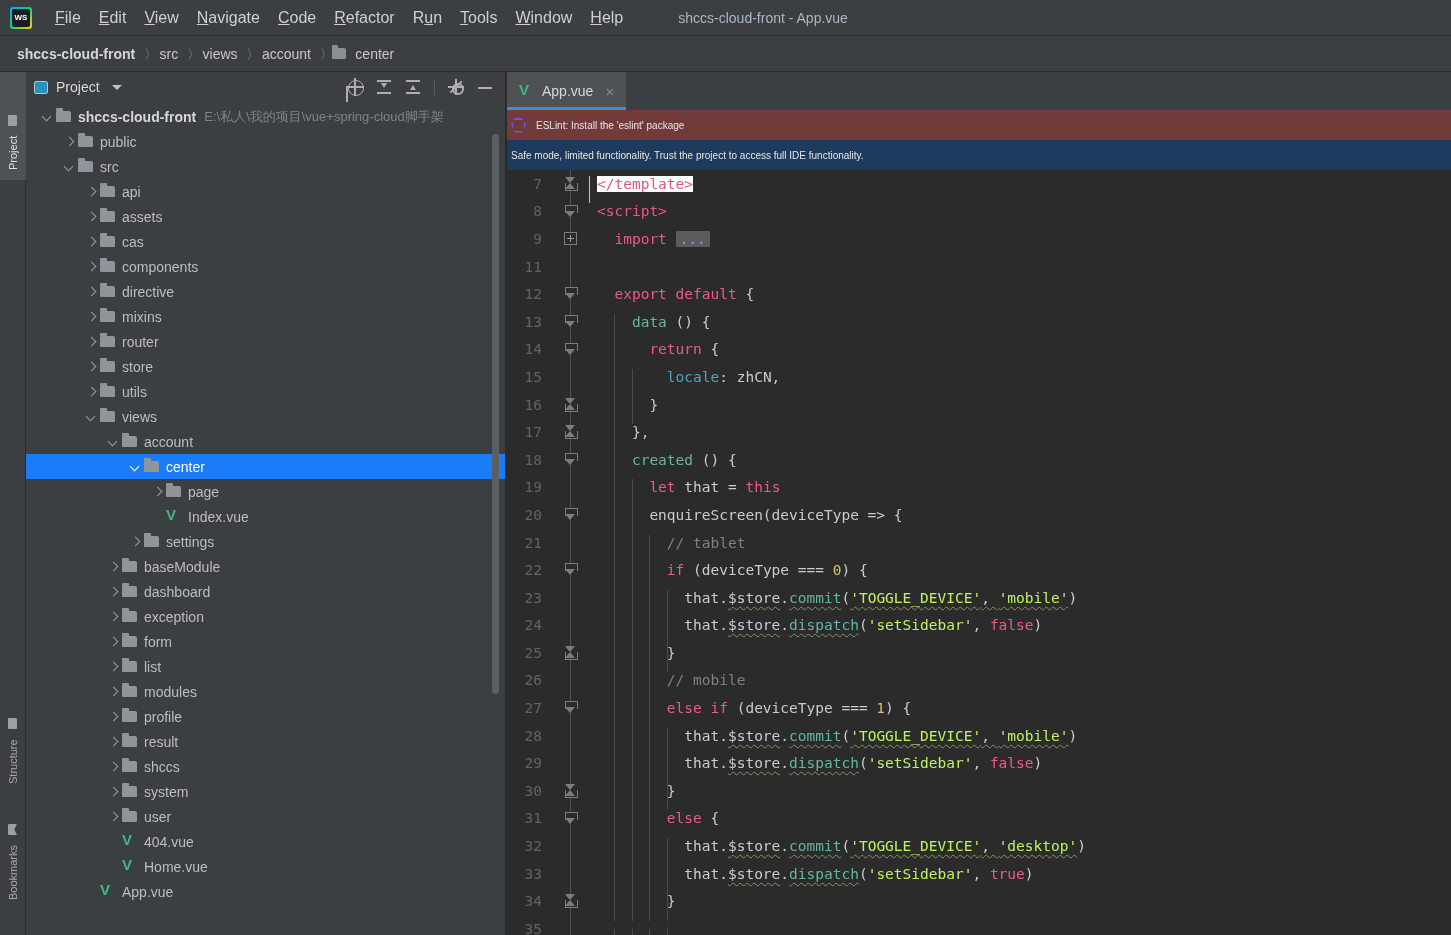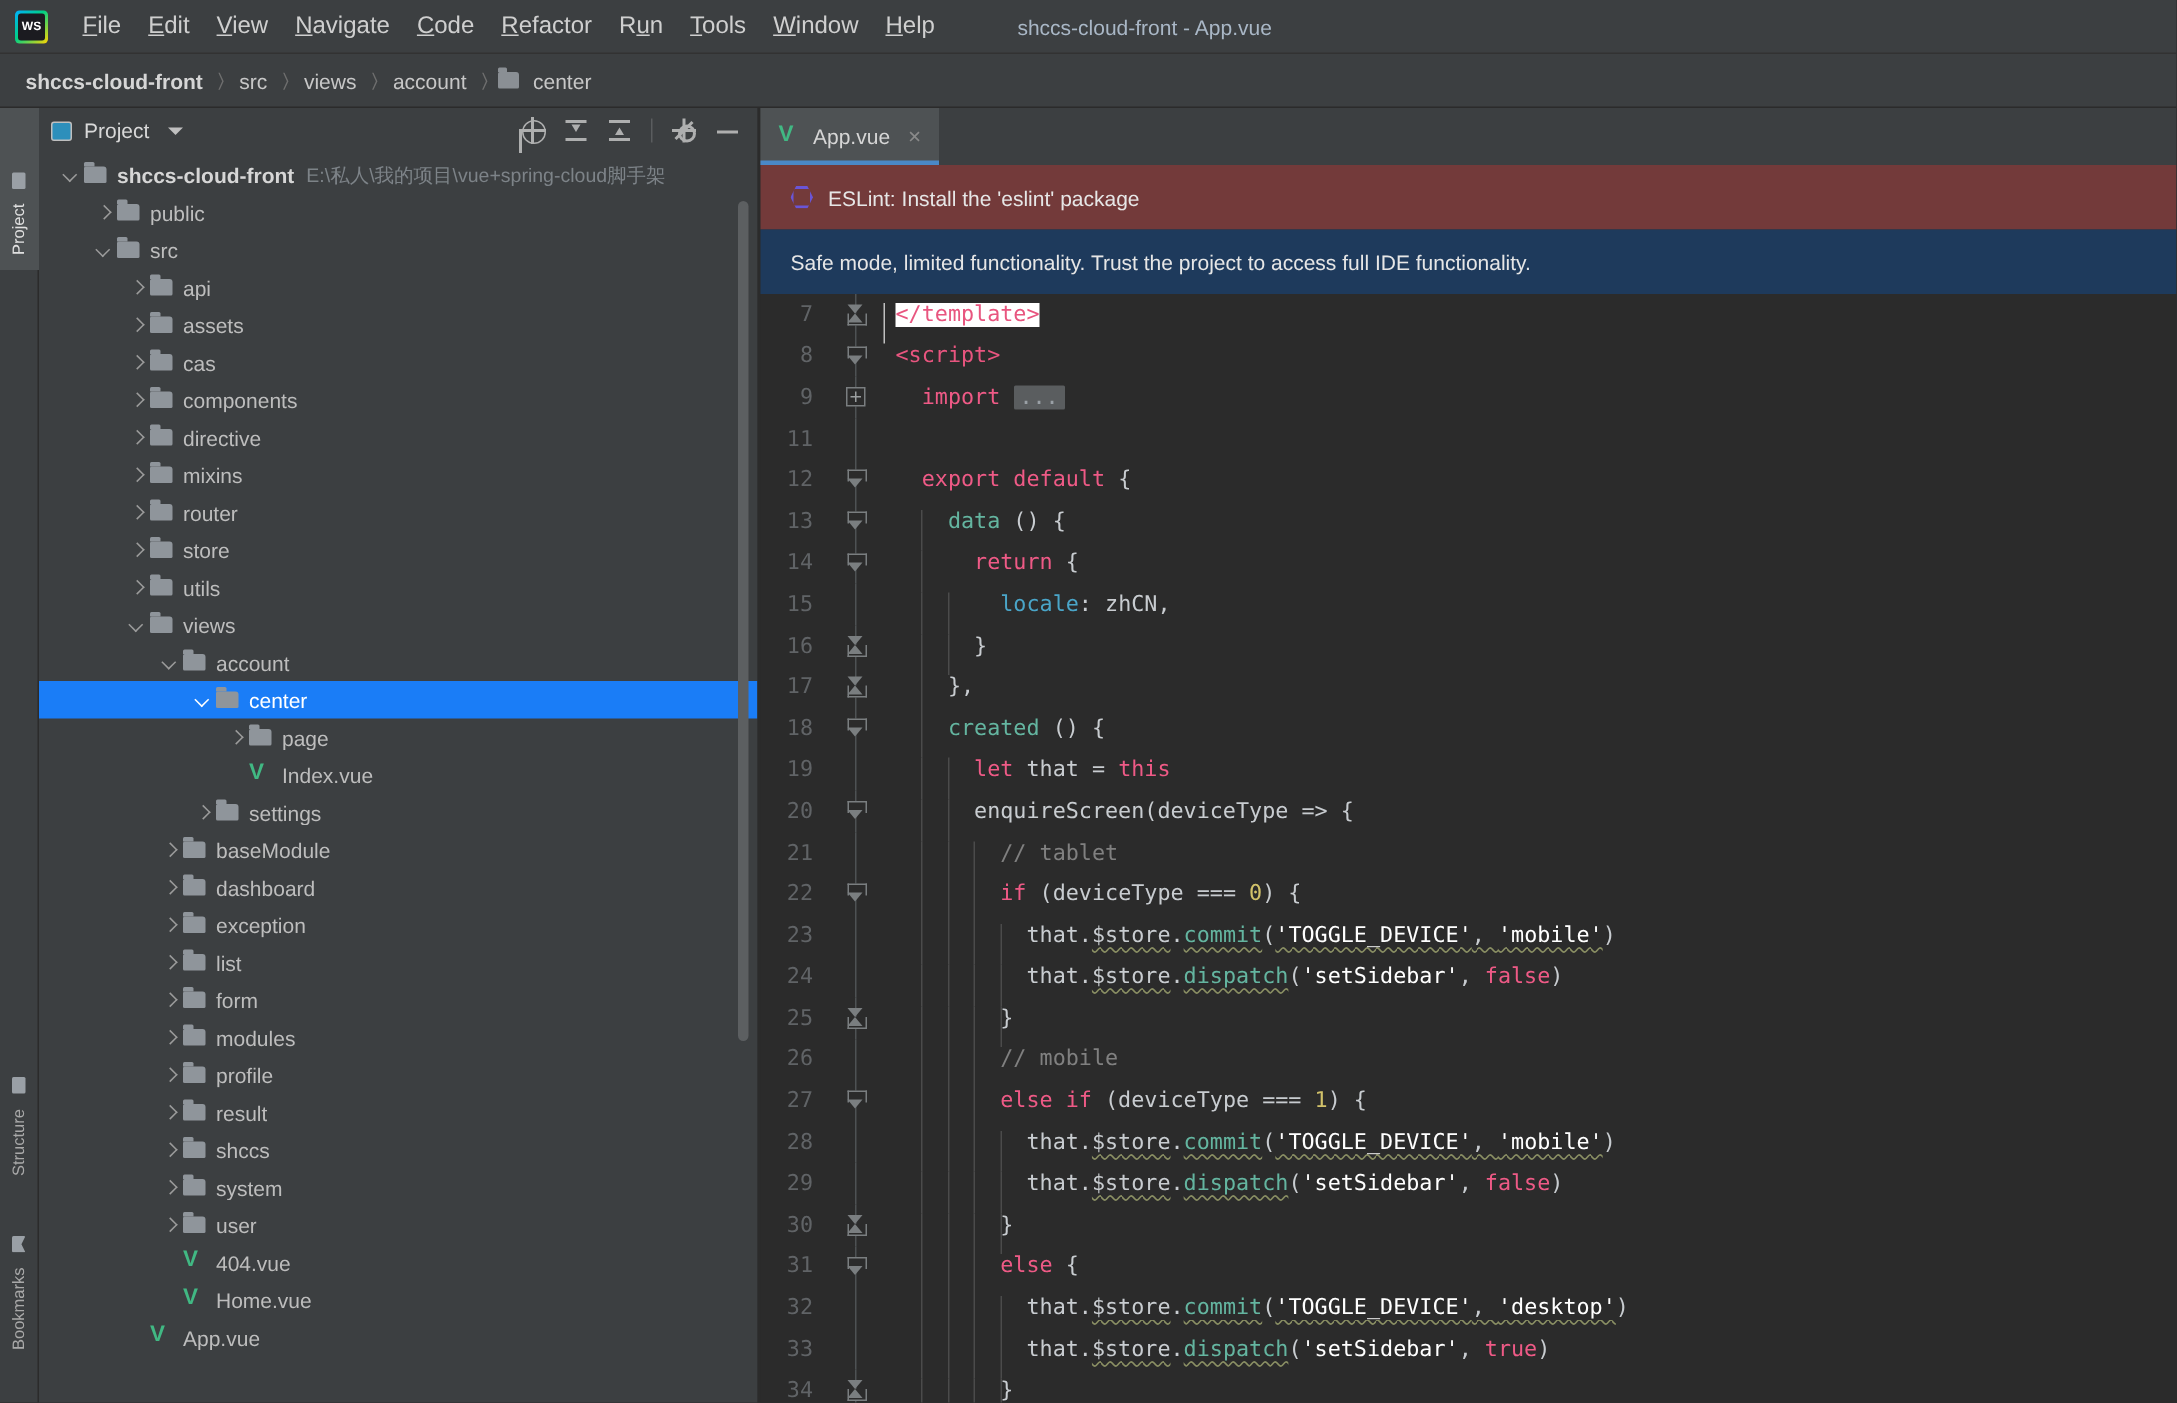--- a/index.html
+++ b/index.html
@@ -178,22 +178,22 @@
   }
   .etab:after{
     content:""; position:absolute; left:0; right:0; bottom:0; height:3px; background:#4a88c7;
   }
   .etab .vue-ico{ margin-right:0; }
   .etab-close{
     color:#8a8a8a; font-size:15px; margin-left:4px; line-height:1; cursor:pointer;
   }
 
   .banner{
-    height:43px; display:flex; align-items:center; padding-left:20px;
-    font-size:14px; color:#e6e6e6; white-space:nowrap;
+    height:30px; display:flex; align-items:center; padding-left:4px;
+    font-size:10px; color:#e6e6e6; white-space:nowrap;
   }
   .banner.error{ background:#733a3a; }
   .banner.info{ background:#1e3a5c; }
   .eslint-ico{
     width:15px;height:15px;margin-right:10px;flex:none;position:relative;
   }
   .eslint-ico:before{
     content:""; position:absolute; inset:0;
     border:2.5px solid #6a55d6; border-radius:3px; transform:rotate(0deg);
     clip-path:polygon(25% 0,75% 0,100% 50%,75% 100%,25% 100%,0 50%);
@@ -250,21 +250,21 @@
   .codetext{ flex:1; position:relative; padding-left:8px; color:#a9b7c6; }
 
   .indent-guide{
     position:absolute; top:0; width:1px; height:27.6px; background:#4b4b4b;
   }
 
   
   .s-tag   { color:#e8557f; }
   .s-kw    { color:#ee5a86; }
   .s-fn    { color:#64b5a0; }
-  .s-str   { color:#ffffff; }
+  .s-str   { color:#bef264; }
   .s-num   { color:#d2c26a; }
   .s-cmt   { color:#808080; }
   .s-prop  { color:#4aa5c8; }
   .s-plain { color:#c8ccd0; }
   .sel-hl  { background:#ffffff; color:#e8557f; }
   .ellip-hl{ background:#5a5d5f; color:#9aa0a6; padding:0 4px; border-radius:1px;}
   .squig{
     text-decoration:underline; text-decoration-style:wavy;
     text-decoration-color:#8a8f63; text-underline-offset:3px;
     text-decoration-thickness:1px;
@@ -463,26 +463,26 @@
             <span class="tlabel">dashboard</span>
           </div>
           <div class="trow" style="padding-left: 80px;">
             <span class="arrow right"></span>
             <span class="folder-ico"></span>
             <span class="tlabel">exception</span>
           </div>
           <div class="trow" style="padding-left: 80px;">
             <span class="arrow right"></span>
             <span class="folder-ico"></span>
+            <span class="tlabel">form</span>
+          </div>
+          <div class="trow" style="padding-left: 80px;">
+            <span class="arrow right"></span>
+            <span class="folder-ico"></span>
             <span class="tlabel">list</span>
-          </div>
-          <div class="trow" style="padding-left: 80px;">
-            <span class="arrow right"></span>
-            <span class="folder-ico"></span>
-            <span class="tlabel">form</span>
           </div>
           <div class="trow" style="padding-left: 80px;">
             <span class="arrow right"></span>
             <span class="folder-ico"></span>
             <span class="tlabel">modules</span>
           </div>
           <div class="trow" style="padding-left: 80px;">
             <span class="arrow right"></span>
             <span class="folder-ico"></span>
             <span class="tlabel">profile</span>

